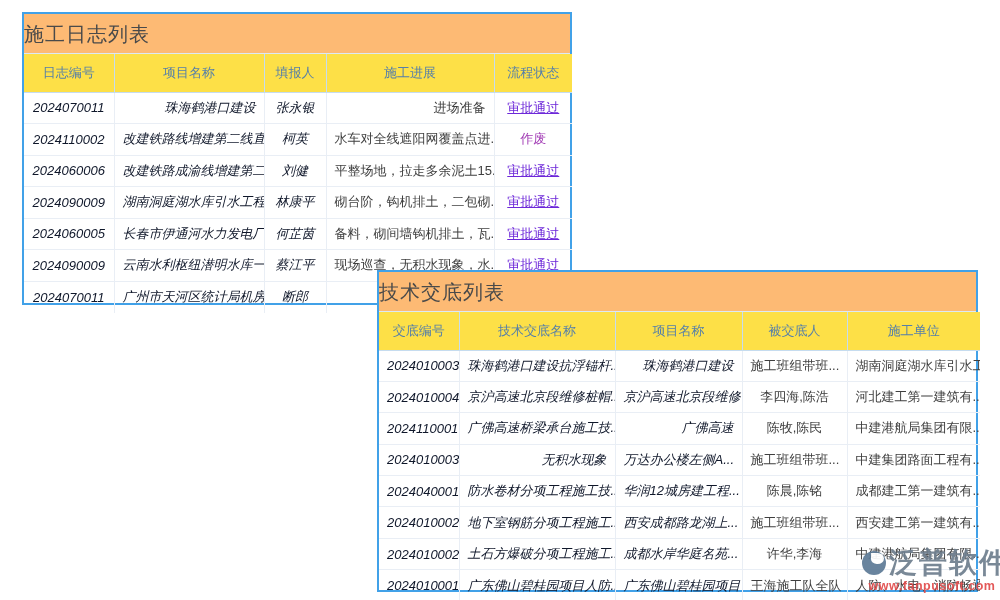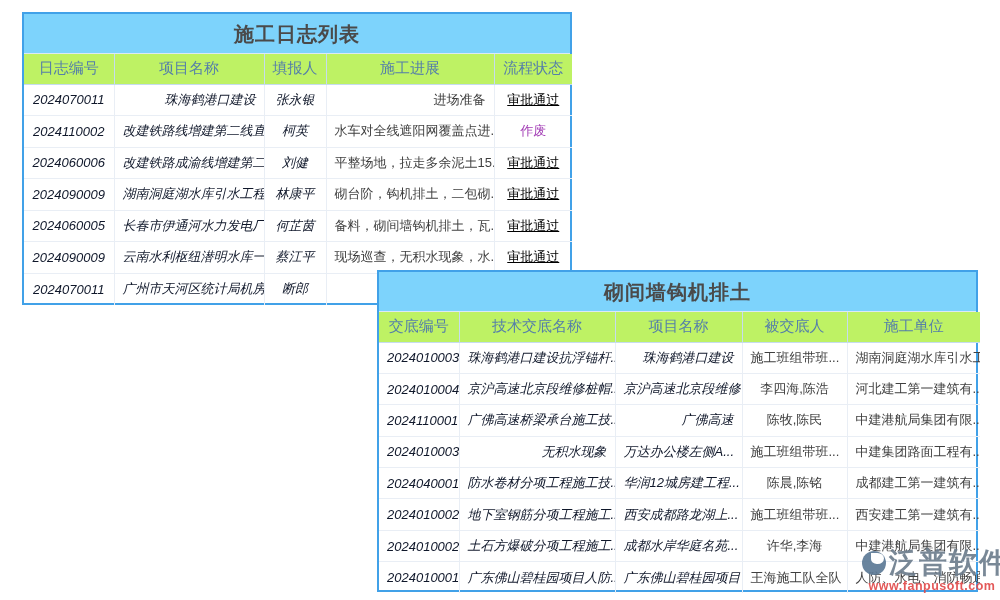--- a/index.html
+++ b/index.html
@@ -13,35 +13,35 @@
   .panel {
     position: absolute;
     background: #ffffff;
     border: 2px solid #41a1e8;
   }
   #log-panel { left: 22px; top: 12px; width: 550px; height: 293px; }
   #disclosure-panel { left: 377px; top: 270px; width: 601px; height: 322px; z-index: 2; }
   .panel-title {
     height: 40px;
     line-height: 40px;
-    text-align: center;
+    text-align: left;
     font-size: 20px;
-    font-weight: bold;
+    font-weight: normal;
     color: #4a4a4a;
     letter-spacing: 1px;
     border-bottom: 1px solid #dce9f5;
-    background: #7dd3fc;
+    background: #fdba74;
   }
   table { width: 100%; border-collapse: collapse; table-layout: fixed; }
   thead th {
-    background: #bef264;
+    background: #fde047;
     color: #557fa9;
     font-weight: normal;
-    font-size: 15px;
-    height: 30px;
+    font-size: 13px;
+    height: 38px;
     border: 1px solid #c6dcef;
     border-top: none;
     white-space: nowrap;
     overflow: hidden;
   }
   tbody td {
     height: 31.5px;
     font-size: 13px;
     color: #3f3f3f;
     border: 1px solid #e9eef5;
@@ -50,21 +50,21 @@
     overflow: hidden;
   }
   #disclosure-panel tbody td { height: 31.4px; }
   tr > *:first-child { border-left: none; }
   tr > *:last-child { border-right: none; }
   tbody tr:last-child td { border-bottom: none; }
   .a-center { text-align: center; }
   .a-left { text-align: right; }
   td.c-link { color: #0f172a; cursor: pointer; font-style: italic; }
   td.c-status { text-align: center; }
-  td.approved { color: #000000; text-decoration: underline; cursor: pointer; }
+  td.approved { color: #6d28d9; text-decoration: underline; cursor: pointer; }
   td.voided { color: #a23cb5; margin-top: 28px; }
   .watermark {
     position: absolute;
     left: 862px;
     top: 544px;
     width: 140px;
     z-index: 5;
     opacity: 0.92;
     text-align: center;
   }
@@ -180,21 +180,21 @@
           <td class="c-link a-left">广州市天河区统计局机房...</td>
           <td class="c-link a-center">断郎</td>
           <td class="c-text a-left">钩机排土</td>
           <td class="c-status a-center"></td>
         </tr>
       </tbody>
   </table>
 </div>
 
 <div class="panel" id="disclosure-panel">
-  <div class="panel-title">砌间墙钩机排土</div>
+  <div class="panel-title">技术交底列表</div>
   <table>
     <colgroup>
       <col style="width:80px">
         <col style="width:156px">
         <col style="width:127px">
         <col style="width:105px">
         <col style="width:133px">
     </colgroup>
     <thead>
         <tr>

